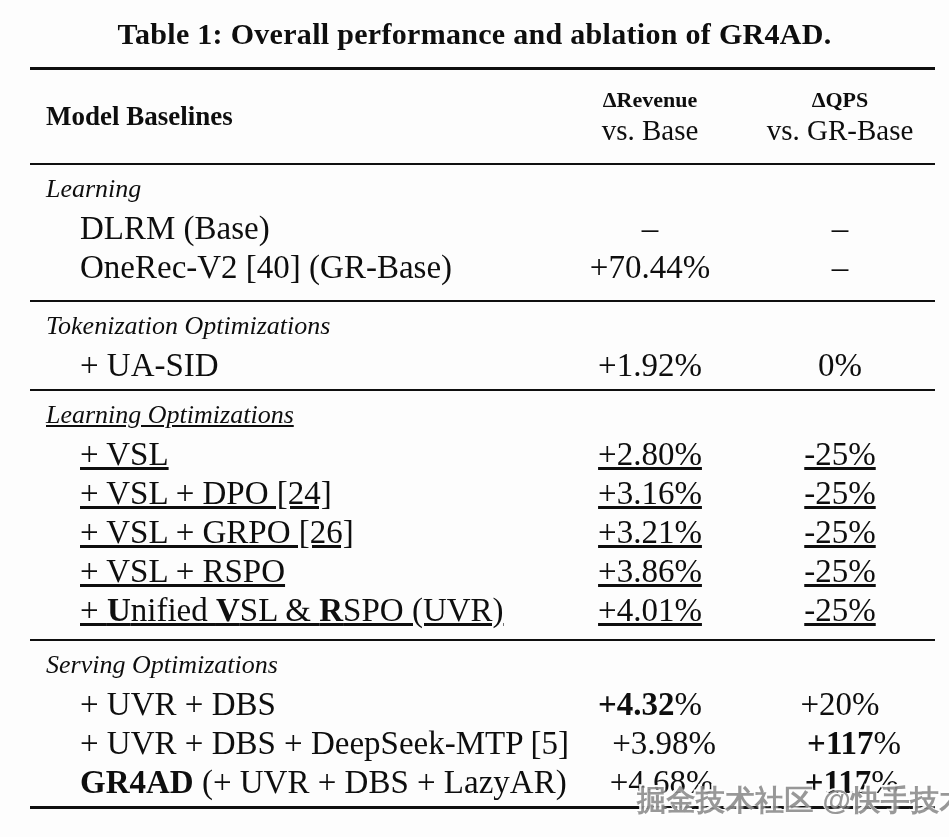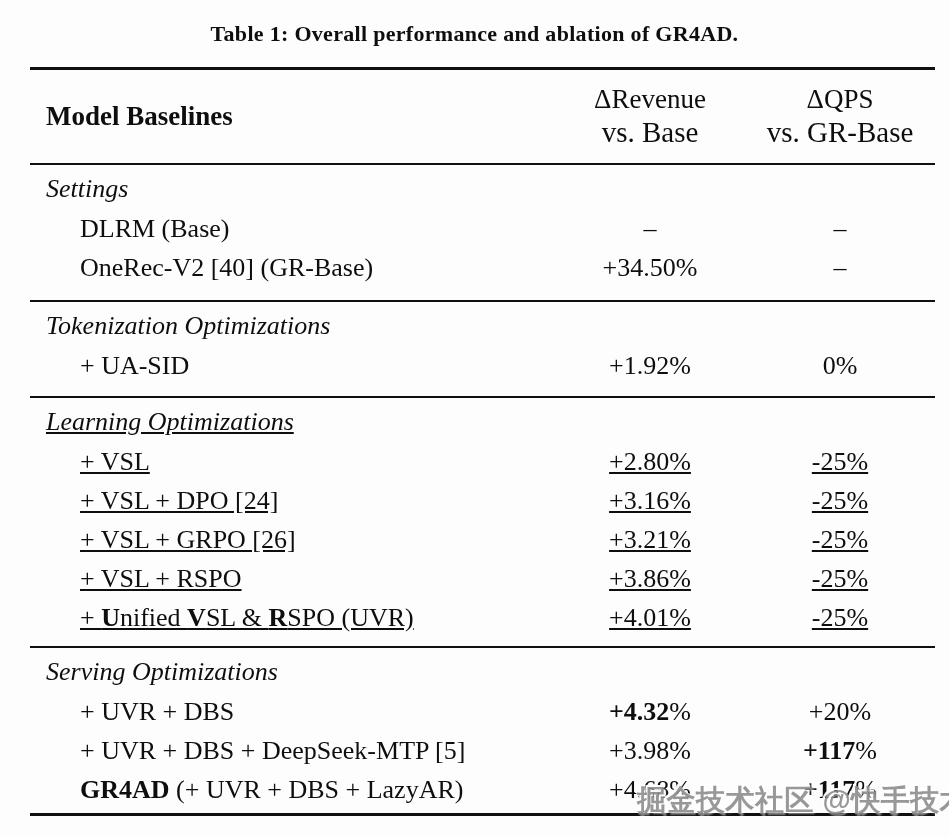--- a/index.html
+++ b/index.html
@@ -7,42 +7,42 @@
     position:relative;
     width:949px;height:837px;
     background:#fdfdfd;
     color:#0e0e0e;
     font-family:"Liberation Serif","DejaVu Serif",serif;
     overflow:hidden;
   }
   .title{
     height:67px;
     display:flex;align-items:center;justify-content:center;
-    font-weight:bold;font-size:22px;letter-spacing:0.3px;
+    font-weight:bold;font-size:30px;letter-spacing:0.3px;
   }
   .tbl{margin-left:30px;width:905px;}
   .rule{background:#101010;width:100%;}
   .rule.thick{height:3px;}
   .rule.thin{height:2px;}
   .grid{display:grid;grid-template-columns:1fr 190px 190px;align-items:center;}
   .thead{height:93px;}
   .col1h{padding-left:16px;font-weight:bold;font-size:27px;}
   .colstack{display:flex;flex-direction:column;align-items:center;gap:5px;}
-  .colstack .l1{font-weight:normal;font-size:27px;line-height:1;}
+  .colstack .l1{font-weight:bold;font-size:22px;line-height:1;}
   .colstack .l2{font-size:29px;line-height:1;}
-  .section{padding-bottom:11px;}
+  .section{padding-bottom:4px;}
   .section.s1{padding-bottom:13px;}
   .section.s3{padding-bottom:9px;text-decoration:underline;}
   .section.s4{padding-bottom:4px;}
   .sec-head{
     height:44px;display:flex;align-items:center;
     padding-left:16px;padding-top:4px;box-sizing:border-box;
     font-style:italic;font-size:26px;
   }
-  .row{height:39px;font-size:26px;}
+  .row{height:39px;font-size:33px;}
   .row .lbl{padding-left:50px;white-space:nowrap;}
   .row .val{text-align:center;}
   .bseg{font-weight:bold;}
   .watermark{
     position:absolute;left:637px;top:778px;
     font-size:29px;line-height:44px;font-weight:bold;
     color:rgba(138,138,138,0.88);
     text-shadow:-2px -2px 0 rgba(255,255,255,0.95), 2px 2px 2px rgba(255,255,255,0.55);
     white-space:nowrap;letter-spacing:0.5px;
     font-family:"Liberation Sans","DejaVu Sans",sans-serif;
@@ -66,29 +66,29 @@
       </div>
       <div class="colstack">
         <span class="l1">ΔQPS</span>
         <span class="l2">vs. GR-Base</span>
       </div>
     </div>
 
     <div class="rule thin"></div>
 
     <div class="section s1">
-      <div class="sec-head">Settings</div>
+      <div class="sec-head">Learning</div>
       <div class="row grid">
         <div class="lbl">DLRM (Base)</div>
         <div class="val">–</div>
         <div class="val">–</div>
       </div>
       <div class="row grid">
         <div class="lbl">OneRec-V2 [40] (GR-Base)</div>
-        <div class="val">+34.50%</div>
+        <div class="val">+70.44%</div>
         <div class="val">–</div>
       </div>
     </div>
 
     <div class="rule thin"></div>
 
     <div class="section s2">
       <div class="sec-head">Tokenization Optimizations</div>
       <div class="row grid">
         <div class="lbl">+ UA-SID</div>

